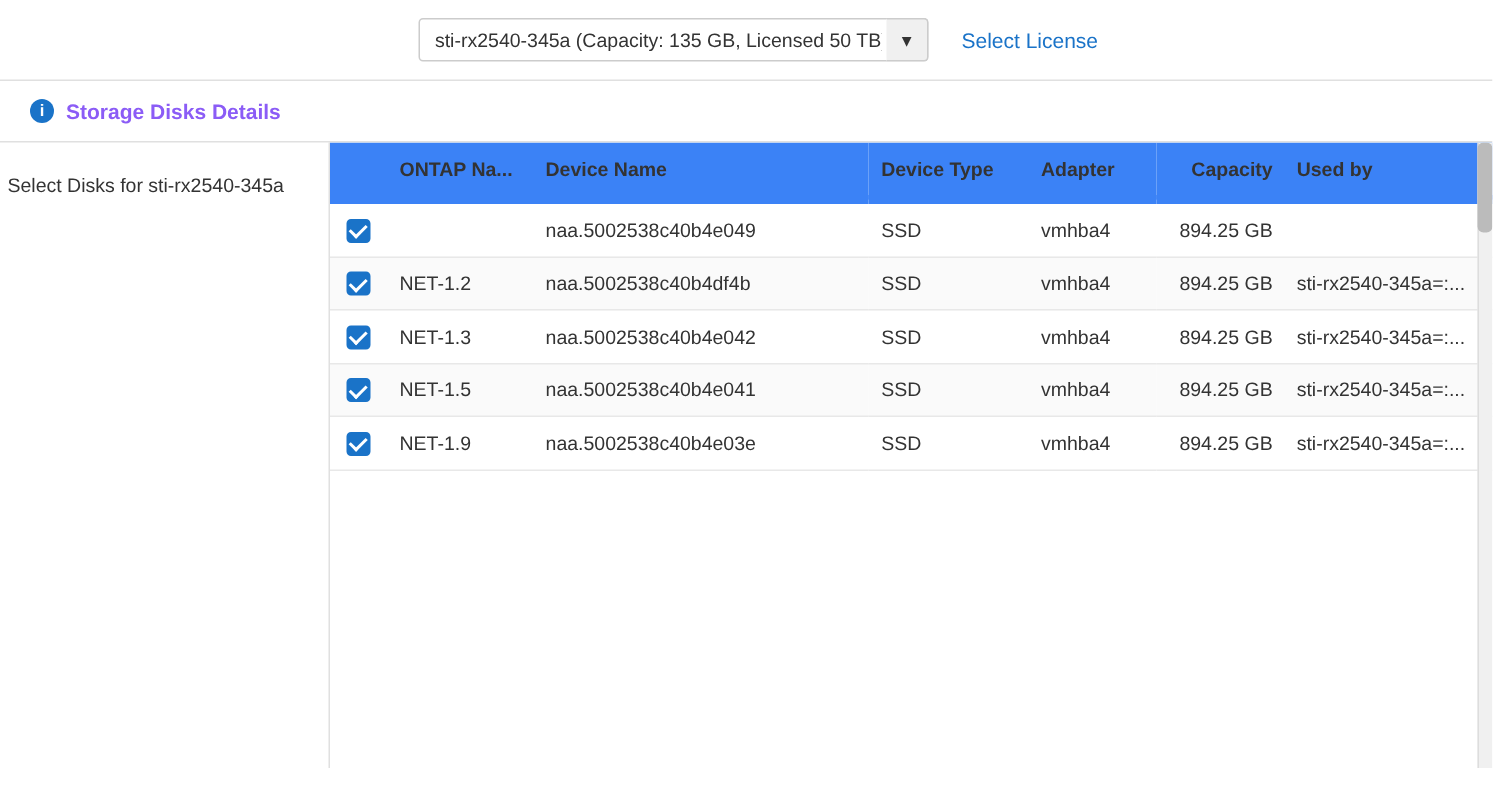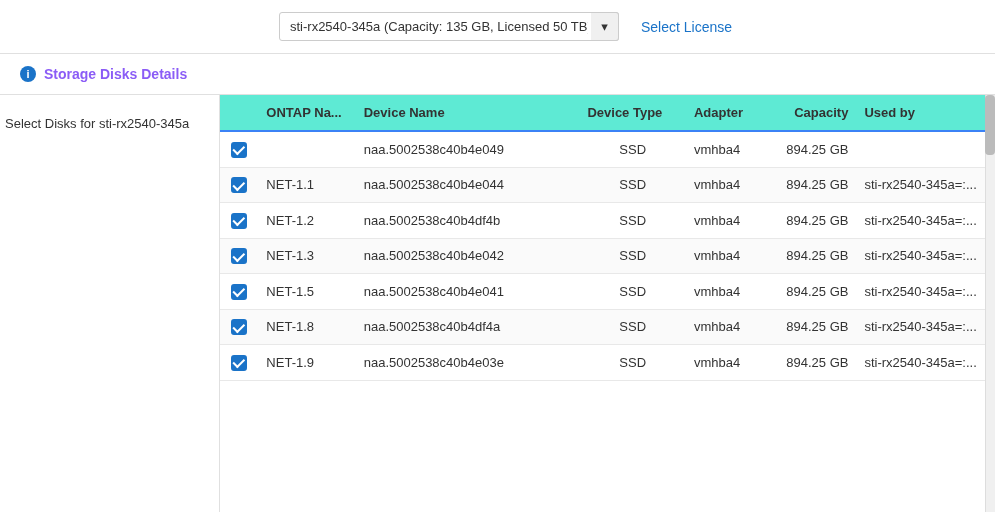--- a/index.html
+++ b/index.html
@@ -116,22 +116,22 @@
       flex: 1;
       overflow: hidden;
       position: relative;
     }
     .disk-table {
       width: 100%;
       border-collapse: collapse;
       font-size: 13px;
     }
     .disk-table thead tr {
-      background: #5eead4;
-      border-bottom: 2px solid #3b82f6;
+      background: #3b82f6;
+      border-bottom: 6px solid #3b82f6;
     }
     .disk-table thead th {
       padding: 10px 8px;
       text-align: left;
       font-weight: bold;
       color: #333;
       white-space: nowrap;
     }
     .disk-table thead th:first-child {
       width: 36px;
@@ -192,21 +192,21 @@
       top: 0;
       right: 0;
       width: 10px;
       height: 60px;
       background: #bbb;
       border-radius: 4px;
     }
 
     .col-ontap { width: 80px; }
     .col-device { width: 210px; }
-    .col-type { width: 100px; text-align: center; }
+    .col-type { width: 100px; }
     .col-adapter { width: 80px; }
     .col-capacity { width: 80px; text-align: right !important; }
     .col-usedby { width: 130px; }
 
     .disk-table thead th.col-capacity,
     .disk-table tbody td.col-capacity {
       text-align: right;
     }
   </style>
 </head>
@@ -254,31 +254,20 @@
             <td class="col-device">naa.5002538c40b4e049</td>
             <td class="col-type">SSD</td>
             <td class="col-adapter">vmhba4</td>
             <td class="col-capacity">894.25 GB</td>
             <td class="col-usedby"></td>
           </tr>
           <tr>
             <td><div class="cb-wrapper">
                 <div class="cb-checked"></div>
               </div></td>
-            <td class="col-ontap">NET-1.1</td>
-            <td class="col-device">naa.5002538c40b4e044</td>
-            <td class="col-type">SSD</td>
-            <td class="col-adapter">vmhba4</td>
-            <td class="col-capacity">894.25 GB</td>
-            <td class="col-usedby">sti-rx2540-345a=:...</td>
-          </tr>
-          <tr>
-            <td><div class="cb-wrapper">
-                <div class="cb-checked"></div>
-              </div></td>
             <td class="col-ontap">NET-1.2</td>
             <td class="col-device">naa.5002538c40b4df4b</td>
             <td class="col-type">SSD</td>
             <td class="col-adapter">vmhba4</td>
             <td class="col-capacity">894.25 GB</td>
             <td class="col-usedby">sti-rx2540-345a=:...</td>
           </tr>
           <tr>
             <td><div class="cb-wrapper">
                 <div class="cb-checked"></div>
@@ -289,31 +278,20 @@
             <td class="col-adapter">vmhba4</td>
             <td class="col-capacity">894.25 GB</td>
             <td class="col-usedby">sti-rx2540-345a=:...</td>
           </tr>
           <tr>
             <td><div class="cb-wrapper">
                 <div class="cb-checked"></div>
               </div></td>
             <td class="col-ontap">NET-1.5</td>
             <td class="col-device">naa.5002538c40b4e041</td>
-            <td class="col-type">SSD</td>
-            <td class="col-adapter">vmhba4</td>
-            <td class="col-capacity">894.25 GB</td>
-            <td class="col-usedby">sti-rx2540-345a=:...</td>
-          </tr>
-          <tr>
-            <td><div class="cb-wrapper">
-                <div class="cb-checked"></div>
-              </div></td>
-            <td class="col-ontap">NET-1.8</td>
-            <td class="col-device">naa.5002538c40b4df4a</td>
             <td class="col-type">SSD</td>
             <td class="col-adapter">vmhba4</td>
             <td class="col-capacity">894.25 GB</td>
             <td class="col-usedby">sti-rx2540-345a=:...</td>
           </tr>
           <tr>
             <td><div class="cb-wrapper">
                 <div class="cb-checked"></div>
               </div></td>
             <td class="col-ontap">NET-1.9</td>

